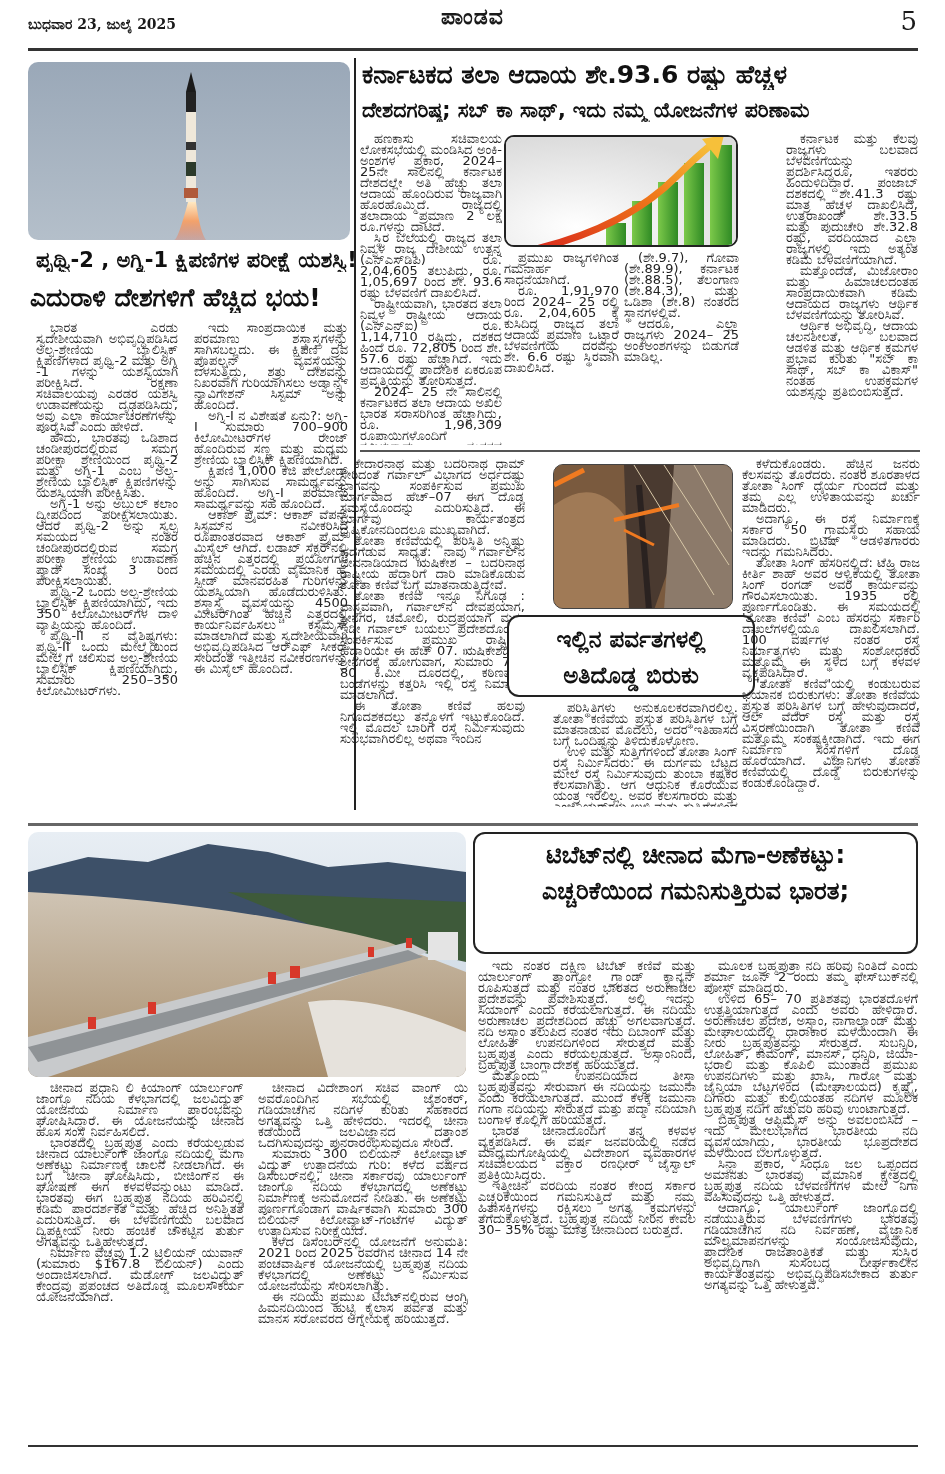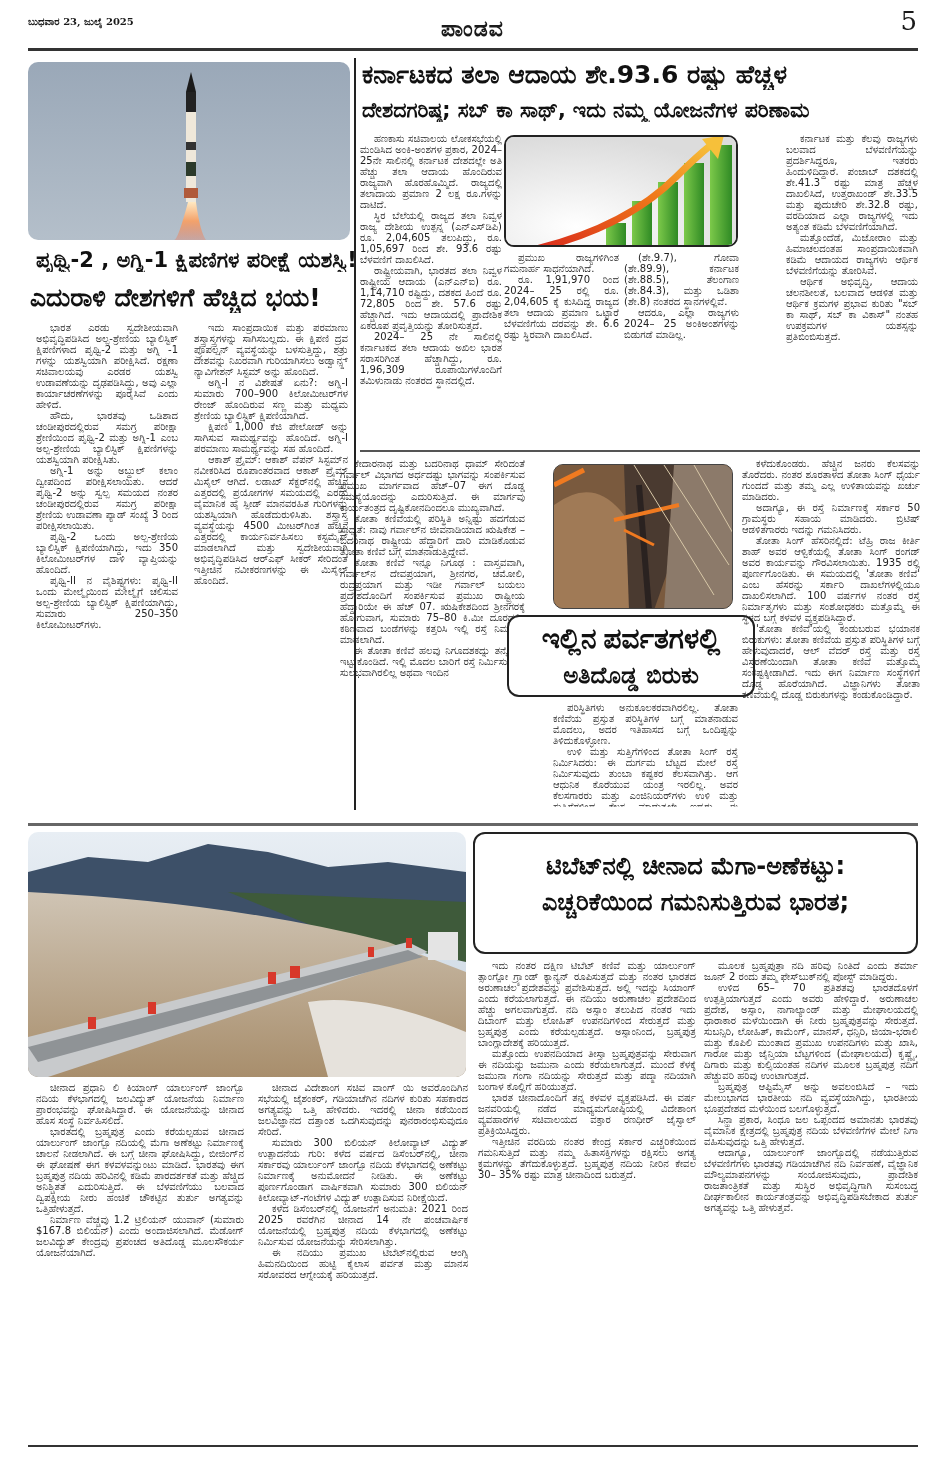--- a/index.html
+++ b/index.html
@@ -1,26 +1,26 @@
 <!DOCTYPE html>
 <html><head>
 <meta charset="utf-8">
 <style>
   * { box-sizing: border-box; margin: 0; padding: 0; }
   html, body { width: 945px; height: 1474px; background: #ffffff; overflow: hidden; }
   body { position: relative; font-family: "DejaVu Serif", serif; color: #1a1a1a; }
   .abs { position: absolute; }
-  .masthead-date { left: 28px; top: 16px; font-size: 10px; font-weight: bold; }
-  .masthead-title { left: 0; width: 945px; top: 16px; text-align: center; font-size: 22px; font-weight: bold; font-family: "DejaVu Sans", sans-serif; letter-spacing: 1px; }
+  .masthead-date { left: 28px; top: 16px; font-size: 14px; font-weight: bold; }
+  .masthead-title { left: 0; width: 945px; top: 4px; text-align: center; font-size: 22px; font-weight: bold; font-family: "DejaVu Sans", sans-serif; letter-spacing: 1px; }
   .masthead-page { right: 28px; top: 6px; font-size: 26px; font-family: "DejaVu Serif", serif; }
   .rule { background: #333; height: 3px; }
   .vrule { background: #222; width: 2px; }
   .photo { border-radius: 10px; overflow: hidden; }
   .headline { font-family: "DejaVu Sans", sans-serif; font-weight: bold; color: #111; white-space: nowrap; overflow: hidden; }
-  .col { font-size: 10px; line-height: 11px; text-align: justify; color: #222; overflow: hidden; font-family: "DejaVu Sans", sans-serif; }
+  .col { font-size: 13px; line-height: 11px; text-align: justify; color: #222; overflow: hidden; font-family: "DejaVu Sans", sans-serif; }
   .col p { text-indent: 14px; margin: 0; }
   .boxhead { border: 2px solid #222; border-radius: 12px; background: #fff; text-align: center; font-family: "DejaVu Sans", sans-serif; font-weight: bold; color: #111; }
   .hrule-thin { background: #555; height: 2px; }
 </style>
 </head>
 <body>
 
 <div class="abs masthead-date">ಬುಧವಾರ 23, ಜುಲೈ 2025</div>
 <div class="abs masthead-title">ಪಾಂಡವ</div>
 <div class="abs masthead-page">5</div>
@@ -121,39 +121,39 @@
   <p>ಮತ್ತೊಂದೆಡೆ, ಮಿಜೋರಾಂ ಮತ್ತು ಹಿಮಾಚಲದಂತಹ ಸಾಂಪ್ರದಾಯಿಕವಾಗಿ ಕಡಿಮೆ ಆದಾಯದ ರಾಜ್ಯಗಳು ಆರ್ಥಿಕ ಬೆಳವಣಿಗೆಯನ್ನು ತೋರಿಸಿವೆ.</p>
   <p>ಆರ್ಥಿಕ ಅಭಿವೃದ್ಧಿ, ಆದಾಯ ಚಲನಶೀಲತೆ, ಬಲವಾದ ಆಡಳಿತ ಮತ್ತು ಆರ್ಥಿಕ ಕ್ರಮಗಳ ಪ್ರಭಾವ ಕುರಿತು "ಸಬ್ ಕಾ ಸಾಥ್, ಸಬ್ ಕಾ ವಿಕಾಸ್" ನಂತಹ ಉಪಕ್ರಮಗಳ ಯಶಸ್ಸನ್ನು ಪ್ರತಿಬಿಂಬಿಸುತ್ತದೆ.</p>
 </div>
 
 <div class="abs hrule-thin" style="left:360px; top:450px; width:560px;"></div>
 
 <div class="abs col" style="left:340px; top:458px; width:185px; height:345px;">
   <p>ಕೇದಾರನಾಥ ಮತ್ತು ಬದರಿನಾಥ ಧಾಮ್ ಸೇರಿದಂತೆ ಗರ್ವಾಲ್ ವಿಭಾಗದ ಅರ್ಧದಷ್ಟು ಭಾಗವನ್ನು ಸಂಪರ್ಕಿಸುವ ಪ್ರಮುಖ ಮಾರ್ಗವಾದ ಹೆಚ್‌–07 ಈಗ ದೊಡ್ಡ ಸಮಸ್ಯೆಯೊಂದನ್ನು ಎದುರಿಸುತ್ತಿದೆ. ಈ ಮಾರ್ಗವು ಕಾರ್ಯತಂತ್ರದ ದೃಷ್ಟಿಕೋನದಿಂದಲೂ ಮುಖ್ಯವಾಗಿದೆ.</p>
   <p>ತೋತಾ ಕಣಿವೆಯಲ್ಲಿ ಪರಿಸ್ಥಿತಿ ಅನ್ನಿಷ್ಟು ಹದಗೆಡುವ ಸಾಧ್ಯತೆ: ನಾವು ಗರ್ವಾಲ್‌ನ ಜೀವನಾಡಿಯಾದ ಋಷಿಕೇಶ – ಬದರಿನಾಥ ರಾಷ್ಟ್ರೀಯ ಹೆದ್ದಾರಿಗೆ ದಾರಿ ಮಾಡಿಕೊಡುವ ತೋತಾ ಕಣಿವೆ ಬಗ್ಗೆ ಮಾತನಾಡುತ್ತಿದ್ದೇವೆ.</p>
   <p>ತೋತಾ ಕಣಿವೆ ಇನ್ನೂ ನಿಗೂಢ : ವಾಸ್ತವವಾಗಿ, ಗರ್ವಾಲ್‌ನ ದೇವಪ್ರಯಾಗ, ಶ್ರೀನಗರ, ಚಮೋಲಿ, ರುದ್ರಪ್ರಯಾಗ ಮತ್ತು ಇಡೀ ಗರ್ವಾಲ್ ಬಯಲು ಪ್ರದೇಶದೊಂದಿಗೆ ಸಂಪರ್ಕಿಸುವ ಪ್ರಮುಖ ರಾಷ್ಟ್ರೀಯ ಹೆದ್ದಾರಿಯೇ ಈ ಹೆಚ್ 07. ಋಷಿಕೇಶದಿಂದ ಶ್ರೀನಗರಕ್ಕೆ ಹೋಗುವಾಗ, ಸುಮಾರು 75–80 ಕಿ.ಮೀ ದೂರದಲ್ಲಿ, ಕಠಿಣವಾದ ಬಂಡೆಗಳನ್ನು ಕತ್ತರಿಸಿ ಇಲ್ಲಿ ರಸ್ತೆ ನಿರ್ಮಾಣ ಮಾಡಲಾಗಿದೆ.</p>
-  <p>ಈ ತೋತಾ ಕಣಿವೆ ಹಲವು ನಿಗೂದಶಕದ್ನು ತನ್ನೊಳಗೆ ಇಟ್ಟುಕೊಂಡಿದೆ. ಇಲ್ಲಿ ಮೊದಲ ಬಾರಿಗೆ ರಸ್ತೆ ನಿರ್ಮಿಸುವುದು ಸುಲಭವಾಗಿರಲಿಲ್ಲ ಅಥವಾ ಇಂದಿನ</p>
+  <p>ಈ ತೋತಾ ಕಣಿವೆ ಹಲವು ನಿಗೂದಶಕದಲ್ನು ತನ್ನೊಳಗೆ ಇಟ್ಟುಕೊಂಡಿದೆ. ಇಲ್ಲಿ ಮೊದಲ ಬಾರಿಗೆ ರಸ್ತೆ ನಿರ್ಮಿಸುವುದು ಸುಲಭವಾಗಿರಲಿಲ್ಲ ಅಥವಾ ಇಂದಿನ</p>
 </div>
 
 <div class="abs" style="left:553px; top:464px; width:180px; height:145px; border:1px solid #444; border-radius:10px; overflow:hidden; background:#8a6a4a;">
   <svg width="180" height="145" viewBox="0 0 180 145">
     <rect width="180" height="145" fill="#7a5a3e"></rect>
     <path d="M0 40 Q40 10 70 50 L80 145 L0 145 Z" fill="#a07a56"></path>
     <path d="M70 0 L120 0 L130 60 L100 145 L75 145 Z" fill="#4a3a30"></path>
     <path d="M120 0 L180 0 L180 145 L110 145 Z" fill="#8c7a6a"></path>
     <path d="M85 20 L95 145" stroke="#2a2220" stroke-width="6"></path>
     <line x1="0" y1="20" x2="30" y2="5" stroke="#f07a20" stroke-width="5"></line>
     <line x1="60" y1="55" x2="125" y2="40" stroke="#f07a20" stroke-width="4"></line>
     <line x1="70" y1="65" x2="100" y2="80" stroke="#f07a20" stroke-width="3"></line>
     <path d="M80 0 L160 130 M110 0 L175 100 M140 0 L180 70" stroke="#d8c8a8" stroke-width="1" fill="none"></path>
   </svg>
 </div>
 
 <div class="abs boxhead" style="left:507px; top:615px; width:248px; height:82px; padding-top:4px;">
-  <div style="font-size:28px; line-height:36px;font-family:Liberation Serif, serif;">ಇಲ್ಲಿನ ಪರ್ವತಗಳಲ್ಲಿ</div>
+  <div style="font-size:23px; line-height:36px;">ಇಲ್ಲಿನ ಪರ್ವತಗಳಲ್ಲಿ</div>
   <div style="font-size:23px; line-height:36px;">ಅತಿದೊಡ್ಡ ಬಿರುಕು</div>
 </div>
 
 <div class="abs col" style="left:553px; top:702px; width:185px; height:105px;">
   <p>ಪರಿಸ್ಥಿತಿಗಳು ಅನುಕೂಲಕರವಾಗಿರಲಿಲ್ಲ. ತೋತಾ ಕಣಿವೆಯ ಪ್ರಸ್ತುತ ಪರಿಸ್ಥಿತಿಗಳ ಬಗ್ಗೆ ಮಾತನಾಡುವ ಮೊದಲು, ಅದರ ಇತಿಹಾಸದ ಬಗ್ಗೆ ಒಂದಿಷ್ಟನ್ನು ತಿಳಿದುಕೊಳ್ಳೋಣ.</p>
   <p>ಉಳಿ ಮತ್ತು ಸುತ್ತಿಗೆಗಳಿಂದ ತೋತಾ ಸಿಂಗ್ ರಸ್ತೆ ನಿರ್ಮಿಸಿದರು: ಈ ದುರ್ಗಮ ಬೆಟ್ಟದ ಮೇಲೆ ರಸ್ತೆ ನಿರ್ಮಿಸುವುದು ತುಂಬಾ ಕಷ್ಟಕರ ಕೆಲಸವಾಗಿತ್ತು. ಆಗ ಆಧುನಿಕ ಕೊರೆಯುವ ಯಂತ್ರ ಇರಲಿಲ್ಲ. ಅವರ ಕೆಲಸಗಾರರು ಮತ್ತು ಎಂಜಿನಿಯರ್‌ಗಳು ಉಳಿ ಮತ್ತು ಸುತ್ತಿಗೆಗಳಿಂದ ಕೆಲಸ ಮಾಡುತ್ತಲೇ ಇದ್ದರು. ಈ ಸಮಯದಲ್ಲಿ, ಅನೇಕ ಕಾರ್ಮಿಕರು ಪ್ರಾಣ</p>
 </div>
 
 <div class="abs col" style="left:742px; top:458px; width:178px; height:350px;">
   <p>ಕಳೆದುಕೊಂಡರು. ಹೆಚ್ಚಿನ ಜನರು ಕೆಲಸವನ್ನು ತೊರೆದರು. ನಂತರ ಶೂರತಾಳದ ತೋತಾ ಸಿಂಗ್ ಧೈರ್ಯ ಗುಂದದೆ ಮತ್ತು ತಮ್ಮ ಎಲ್ಲ ಉಳಿತಾಯವನ್ನು ಖರ್ಚು ಮಾಡಿದರು.</p>
@@ -186,21 +186,21 @@
     <rect x="60" y="185" width="8" height="12" fill="#d8382a"></rect>
     <rect x="120" y="170" width="8" height="12" fill="#d8382a"></rect>
     <rect x="240" y="140" width="8" height="12" fill="#d8382a"></rect>
     <rect x="262" y="134" width="10" height="12" fill="#d8382a"></rect>
     <rect x="340" y="115" width="6" height="10" fill="#d8382a"></rect>
     <rect x="378" y="106" width="6" height="10" fill="#d8382a"></rect>
     <rect x="400" y="100" width="30" height="28" fill="#e4e4e4"></rect>
   </svg>
 </div>
 
-<div class="abs boxhead" style="left:473px; top:832px; width:445px; height:122px; padding-top:14px;">
+<div class="abs boxhead" style="left:473px; top:832px; width:445px; height:122px; padding-top:3px;">
   <div style="font-size:24px; line-height:36px;">ಟಿಬೆಟ್‌ನಲ್ಲಿ ಚೀನಾದ ಮೆಗಾ-ಅಣೆಕಟ್ಟು:</div>
   <div style="font-size:24px; line-height:36px;">ಎಚ್ಚರಿಕೆಯಿಂದ ಗಮನಿಸುತ್ತಿರುವ ಭಾರತ;</div>
 </div>
 
 <div class="abs col" style="left:36px; top:1082px; width:208px; height:365px;">
   <p>ಚೀನಾದ ಪ್ರಧಾನಿ ಲಿ ಕಿಯಾಂಗ್ ಯಾರ್ಲುಂಗ್ ಜಾಂಗ್ಬೊ ನದಿಯ ಕೆಳಭಾಗದಲ್ಲಿ ಜಲವಿದ್ಯುತ್ ಯೋಜನೆಯ ನಿರ್ಮಾಣ ಪ್ರಾರಂಭವನ್ನು ಘೋಷಿಸಿದ್ದಾರೆ. ಈ ಯೋಜನೆಯನ್ನು ಚೀನಾದ ಹೊಸ ಸಂಸ್ಥೆ ನಿರ್ವಹಿಸಲಿದೆ.</p>
   <p>ಭಾರತದಲ್ಲಿ ಬ್ರಹ್ಮಪುತ್ರ ಎಂದು ಕರೆಯಲ್ಪಡುವ ಚೀನಾದ ಯಾರ್ಲುಂಗ್ ಜಾಂಗ್ಬೊ ನದಿಯಲ್ಲಿ ಮೆಗಾ ಅಣೆಕಟ್ಟು ನಿರ್ಮಾಣಕ್ಕೆ ಚಾಲನೆ ನೀಡಲಾಗಿದೆ. ಈ ಬಗ್ಗೆ ಚೀನಾ ಘೋಷಿಸಿದ್ದು, ಬೀಜಿಂಗ್‌ನ ಈ ಘೋಷಣೆ ಈಗ ಕಳವಳವನ್ನುಂಟು ಮಾಡಿದೆ. ಭಾರತವು ಈಗ ಬ್ರಹ್ಮಪುತ್ರ ನದಿಯ ಹರಿವಿನಲ್ಲಿ ಕಡಿಮೆ ಪಾರದರ್ಶಕತೆ ಮತ್ತು ಹೆಚ್ಚಿದ ಅನಿಶ್ಚಿತತೆ ಎದುರಿಸುತ್ತಿದೆ. ಈ ಬೆಳವಣಿಗೆಯು ಬಲವಾದ ದ್ವಿಪಕ್ಷೀಯ ನೀರು ಹಂಚಿಕೆ ಚೌಕಟ್ಟಿನ ತುರ್ತು ಅಗತ್ಯವನ್ನು ಒತ್ತಿಹೇಳುತ್ತದೆ.</p>
   <p>ನಿರ್ಮಾಣ ವೆಚ್ಚವು 1.2 ಟ್ರಿಲಿಯನ್ ಯುವಾನ್ (ಸುಮಾರು $167.8 ಬಿಲಿಯನ್) ಎಂದು ಅಂದಾಜಿಸಲಾಗಿದೆ. ಮೆಡೋಗ್ ಜಲವಿದ್ಯುತ್ ಕೇಂದ್ರವು ಪ್ರಪಂಚದ ಅತಿದೊಡ್ಡ ಮೂಲಸೌಕರ್ಯ ಯೋಜನೆಯಾಗಿದೆ.</p>
 </div>
 <div class="abs col" style="left:258px; top:1082px; width:210px; height:365px;">

